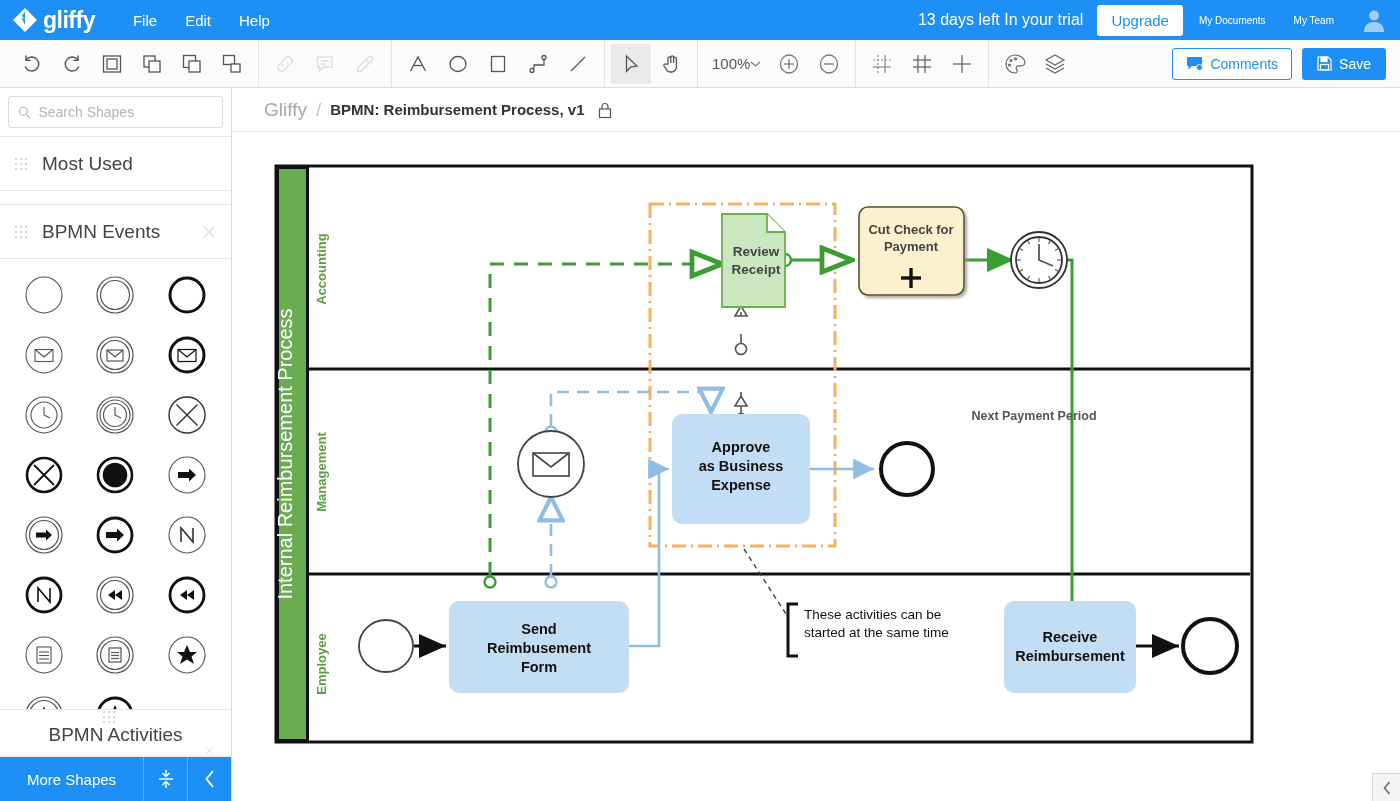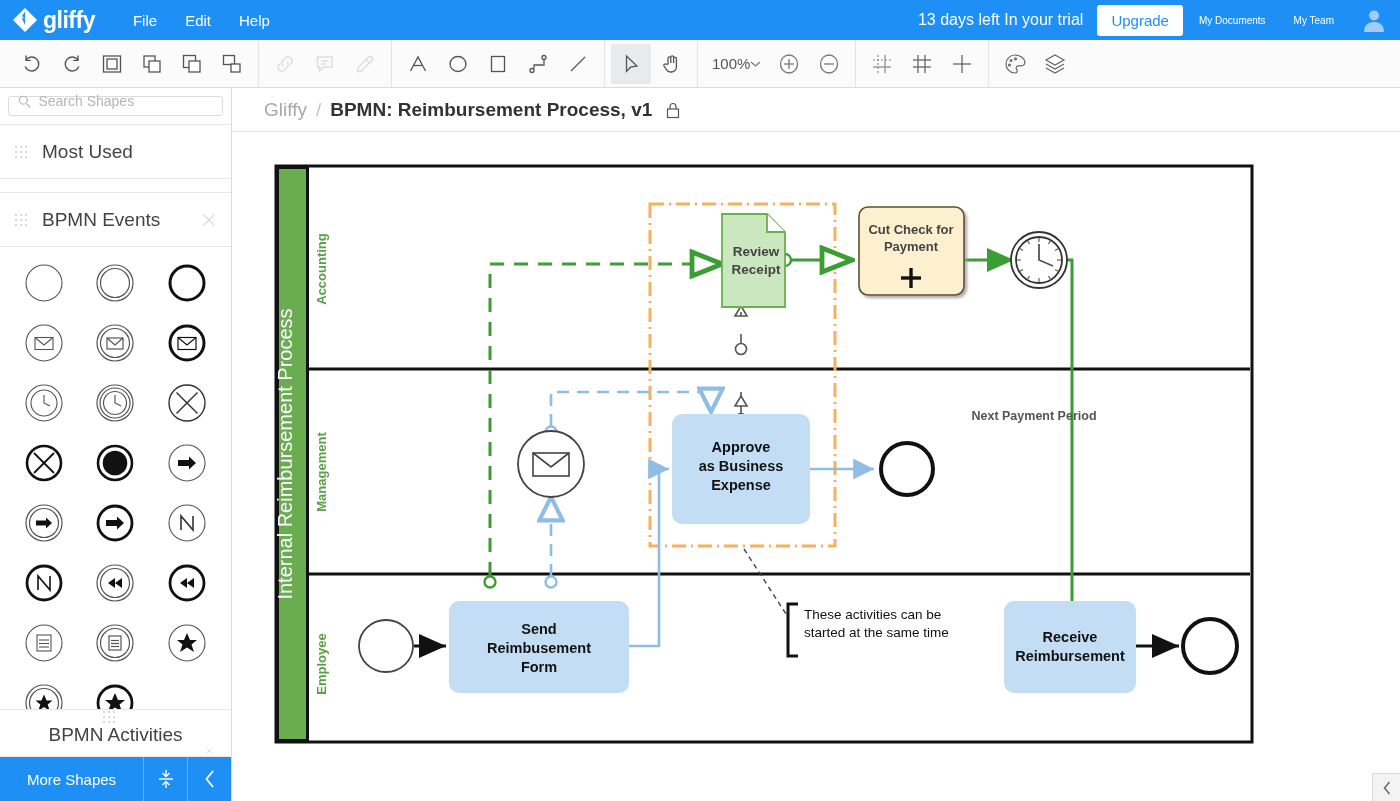--- a/index.html
+++ b/index.html
@@ -61,22 +61,22 @@
   
   #body-split { display: flex; height: calc(801px - 40px - 48px); }
 
   
   #sidebar {
     width: 232px; background: #fff; border-right: 1px solid #dcdcdc;
     display: flex; flex-direction: column; position: relative;
   }
   .search-row { padding: 8px; border-bottom: 1px solid #e8e8e8; }
   .search-box {
-    display: flex; align-items: flex-end; gap: 7px; border: 1px solid #dcdcdc;
-    border-radius: 3px; padding: 6px 9px; height: 20px; background: #fff;
+    display: flex; align-items: center; gap: 7px; border: 1px solid #dcdcdc;
+    border-radius: 3px; padding: 6px 9px; height: 32px; background: #fff;
   }
   .search-box input {
     border: none; outline: none; font-size: 14px; font-family: "Liberation Sans", sans-serif;
     color: #555; width: 100%; background: transparent;
   }
   .search-box input::placeholder { color: #b5b5b5; }
   .sec-header {
     display: flex; align-items: center; height: 54px; padding: 0 14px;
     border-bottom: 1px solid #e8e8e8; cursor: pointer; background: #fff;
   }
@@ -104,21 +104,21 @@
   }
 
   
   #main { flex: 1; display: flex; flex-direction: column; background: #fff; position: relative; }
   #breadcrumb-bar {
     height: 44px; display: flex; align-items: center; gap: 9px; padding: 0 0 0 32px;
     border-bottom: 1px solid #e4e4e4; background: #fff;
   }
   .bc-root { font-size: 19px; color: #a9a9a9; cursor: pointer; }
   .bc-sep { font-size: 19px; color: #c4c4c4; }
-  .bc-title { font-size: 19px; font-weight: 700; color: #333; cursor: pointer; }
+  .bc-title { font-size: 15px; font-weight: 700; color: #333; cursor: pointer; }
   .lock-icon { width: 16px; height: 18px; margin-left: 4px; }
   #canvas-area { flex: 1; position: relative; overflow: hidden; background: #fff; }
   #canvas-collapse {
     position: absolute; right: 0; bottom: 0; width: 28px; height: 28px;
     background: #f3f3f3; border-left: 1px solid #d8d8d8; border-top: 1px solid #d8d8d8;
     display: flex; align-items: center; justify-content: center; cursor: pointer; z-index: 5;
   }
   #diagram { position: absolute; left: 42px; top: 32px; }
 </style>
 </head>
@@ -312,20 +312,37 @@
     </div>
     <div class="tb-btn">
       <svg width="26" height="26" viewBox="0 0 26 26" fill="none" stroke="#666" stroke-width="1.2">
         <path d="M13 4 L22 9 L13 14 L4 9 Z"></path>
           <path d="M4 13 L13 18 L22 13"></path>
           <path d="M4 17 L13 22 L22 17"></path>
       </svg>
     </div>
   </div>
 
+  <div id="toolbar-right">
+    <div class="comments-btn">
+      <svg width="17" height="15" viewBox="0 0 17 15">
+        <path d="M1 1 H16 V10 H6 L2.5 13.5 V10 H1 Z" fill="#1e90f5"></path>
+        <circle cx="13.5" cy="11.5" r="3" fill="#1e90f5" stroke="#fff" stroke-width="1"></circle>
+      </svg>
+      <span>Comments</span>
+    </div>
+    <div class="save-btn">
+      <svg width="15" height="15" viewBox="0 0 15 15" fill="none" stroke="#fff" stroke-width="1.2">
+        <path d="M1 1 H11 L14 4 V14 H1 Z"></path>
+          <rect x="4" y="1" width="6" height="4.5" fill="#fff"></rect>
+        <rect x="3.5" y="8.5" width="8" height="5.5"></rect>
+      </svg>
+      <span>Save</span>
+    </div>
+  </div>
 </div>
 
 <div id="body-split">
 
   <div id="sidebar">
     <div class="search-row">
       <div class="search-box">
         <svg width="15" height="15" viewBox="0 0 15 15" fill="none" stroke="#b0b0b0" stroke-width="1.3">
           <circle cx="6" cy="6" r="4.4"></circle>
             <path d="M9.4 9.8 L13.5 14"></path>

